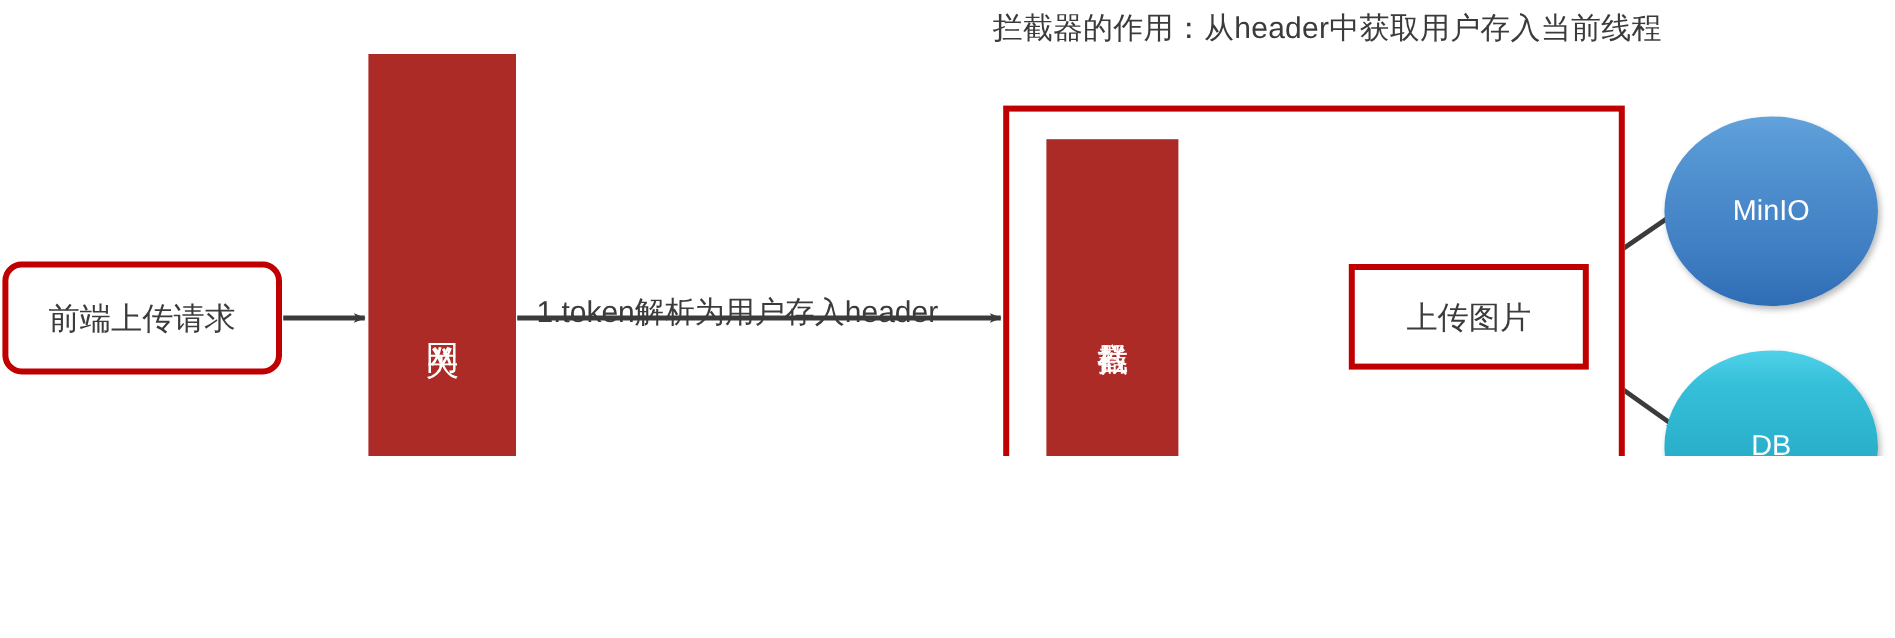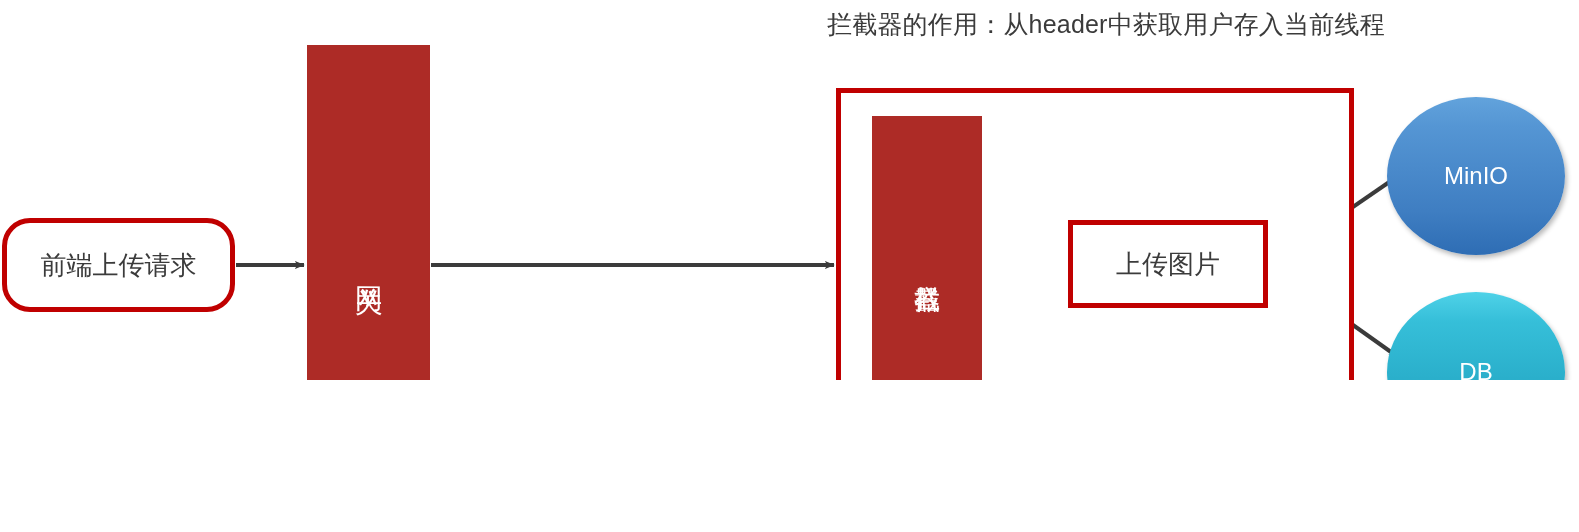--- a/index.html
+++ b/index.html
@@ -53,21 +53,21 @@
   .edge-note div { line-height: 1.45; }
 
   
   .rounded-box {
     position: absolute;
     left: 2px;
     top: 218px;
     width: 233px;
     height: 94px;
     border: 5px solid #C00000;
-    border-radius: 28px;
+    border-radius: 16px;
     background: #ffffff;
     box-sizing: border-box;
     display: flex;
     align-items: center;
     justify-content: center;
     font-size: 26px;
     color: #3b3b3b;
   }
 
   .gateway-box {
@@ -112,21 +112,21 @@
     align-items: center;
     justify-content: center;
   }
   .interceptor-box .vert-text {
     font-size: 26px;
     line-height: 1.2;
   }
 
   .upload-box {
     position: absolute;
-    left: 1068px;
+    left: 1124px;
     top: 220px;
     width: 200px;
     height: 88px;
     border: 5px solid #C00000;
     background: #ffffff;
     box-sizing: border-box;
     display: flex;
     align-items: center;
     justify-content: center;
     font-size: 26px;
@@ -186,20 +186,21 @@
 
   <div class="rounded-box">
     <span>前端上传请求</span>
   </div>
 
   <div class="gateway-box">
     <span class="vert-text">网关</span>
   </div>
 
   <div class="label edge-note">
+    <div>1.token解析为用户存入header</div>
   </div>
 
   <div class="service-box"></div>
 
   <div class="interceptor-box">
     <span class="vert-text">拦截器</span>
   </div>
 
   <div class="upload-box">
     <span>上传图片</span>

